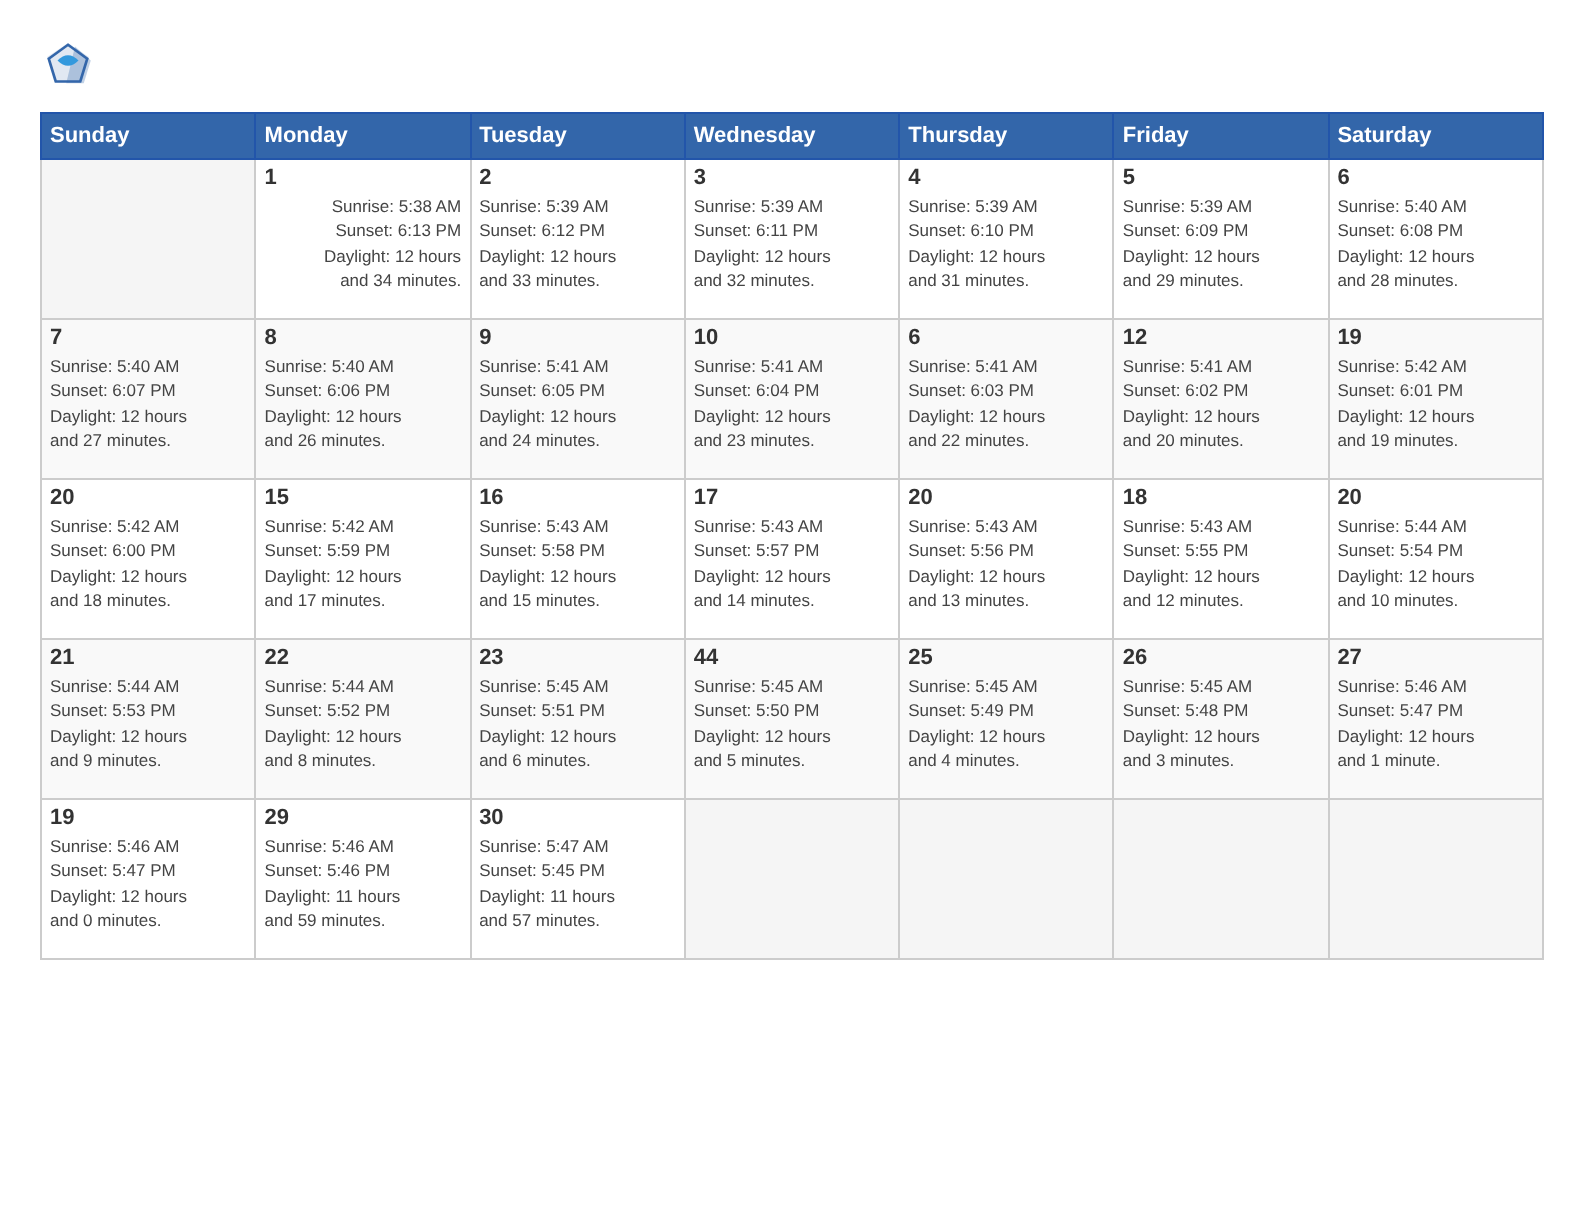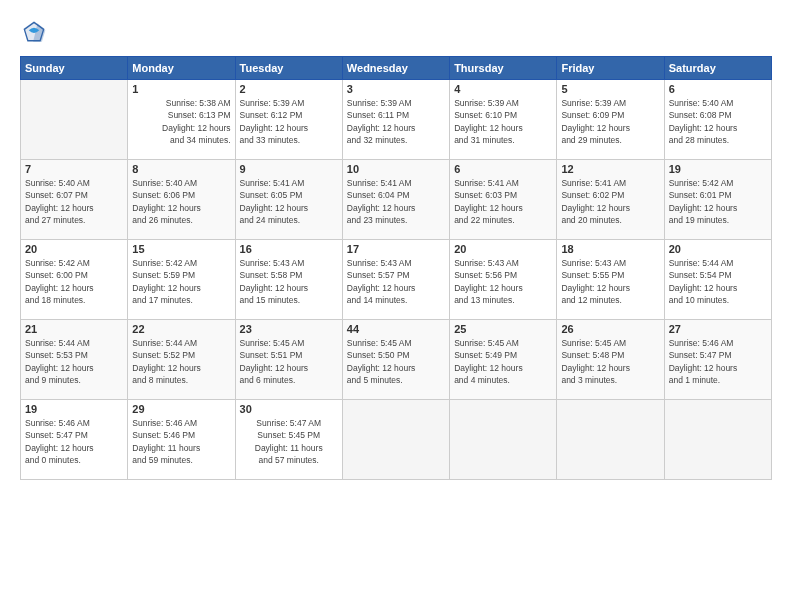--- a/index.html
+++ b/index.html
@@ -337,21 +337,21 @@
           </td>
           <td>
             <span class="day-num">29</span>
             <div class="day-info" style="white-space: pre-line;">Sunrise: 5:46 AM
 Sunset: 5:46 PM
 Daylight: 11 hours
 and 59 minutes.</div>
           </td>
           <td>
             <span class="day-num">30</span>
-            <div class="day-info" style="white-space: pre-line; text-align: center;">Sunrise: 5:47 AM
+            <div class="day-info" style="white-space: pre-line;">Sunrise: 5:47 AM
 Sunset: 5:45 PM
 Daylight: 11 hours
 and 57 minutes.</div>
           </td>
           <td class="empty-cell"></td>
           <td class="empty-cell"></td>
           <td class="empty-cell"></td>
           <td class="empty-cell"></td>
         </tr>
       </tbody>

